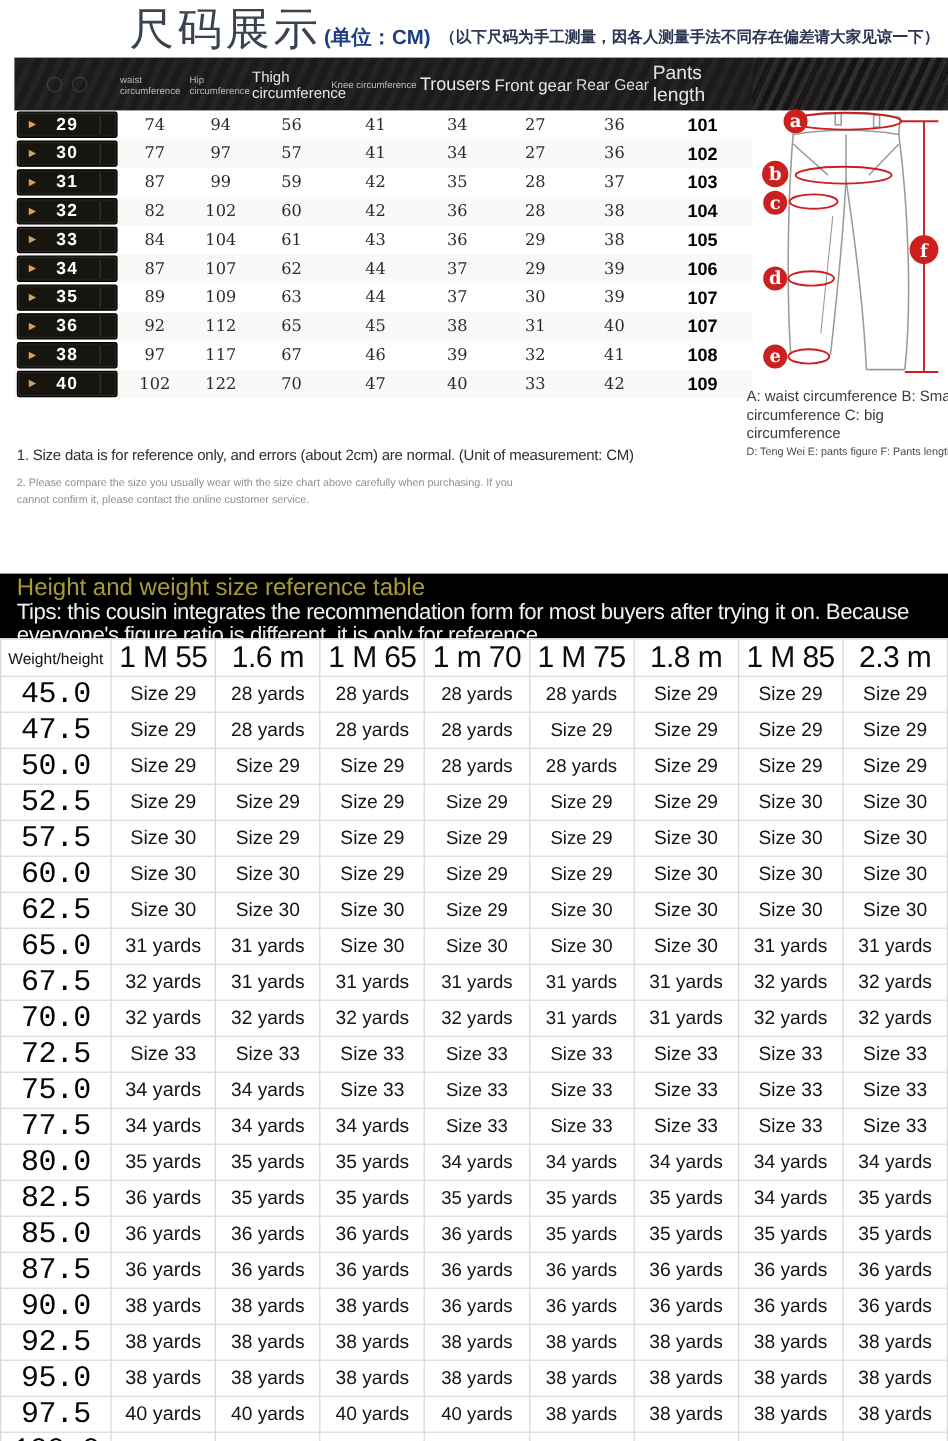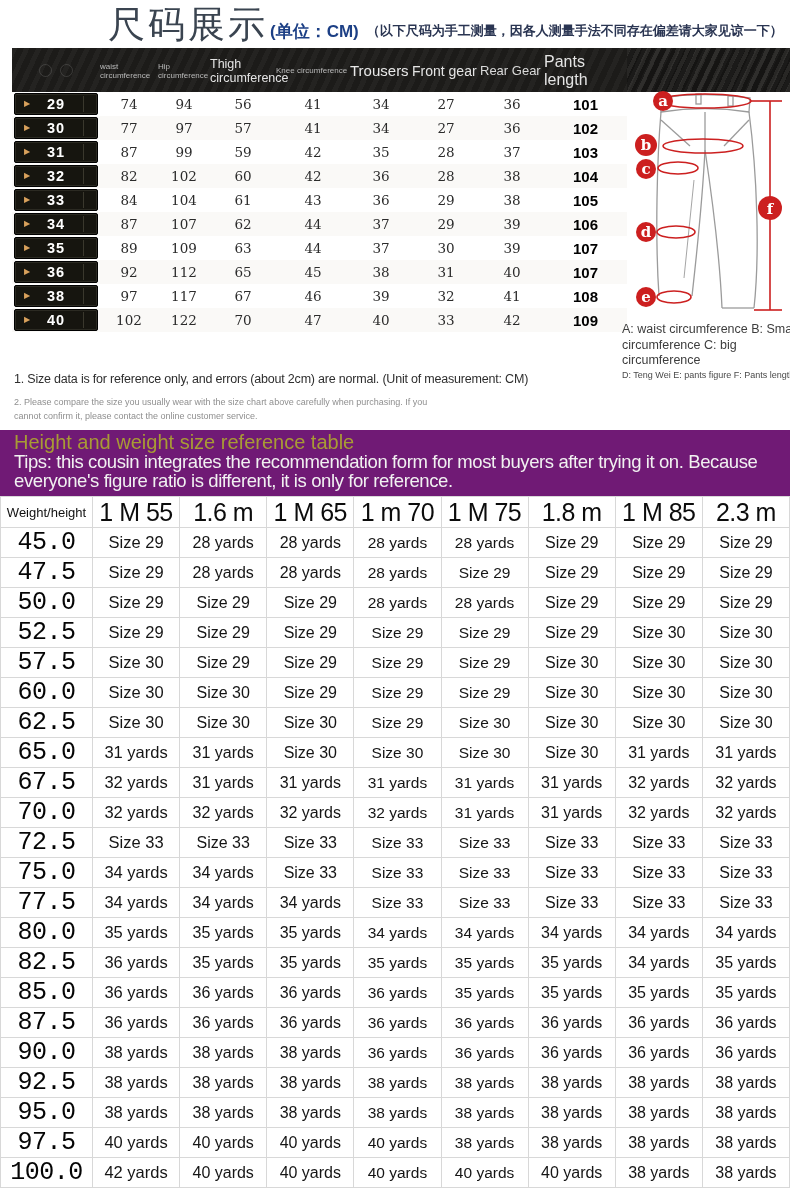--- a/index.html
+++ b/index.html
@@ -57,21 +57,21 @@
   
   .diagram{position:absolute;left:596px;top:-4px;width:194px;height:276px;}
   .dcap{padding-left:14px;margin-top:-4px;color:#3d3d3d;}
   .dcap .l1{font-size:12.5px;line-height:1.25;}
   .dcap .l2{font-size:9px;color:#4a4a4a;margin-top:1px;}
   
   .notes{margin-left:14px;height:58px;padding-top:6px;}
   .note1{font-size:12.5px;color:#2e2e2e;letter-spacing:-0.2px;}
   .note2{font-size:9px;color:#8f8f8f;margin-top:10px;width:440px;line-height:1.5;}
   
-  .banner{background:#701a75;height:52px;padding:2px 0 12px 14px;overflow:hidden;}
+  .banner{background:#000000;height:52px;padding:2px 0 0 14px;overflow:hidden;margin-top:48px;}
   .banner-title{color:#a89b35;font-size:20px;line-height:1.0;width:480px;letter-spacing:0;}
   .banner-tips{color:#f1f1f1;font-size:18.5px;line-height:1.05;letter-spacing:-0.4px;width:780px;}
   
   table.ref{border-collapse:collapse;table-layout:fixed;width:790px;background:#fff;}
   table.ref col.w{width:92px;}
   table.ref th,table.ref td{border:1px solid #d8d8d8;padding:0;text-align:center;vertical-align:middle;}
   table.ref th{height:30px;font-weight:400;}
   .corner{font-size:13px;font-weight:700;color:#111;}
   .hgt{font-size:25px;color:#0c0c0c;letter-spacing:-0.5px;}
   td.wcell{font-size:25px;color:#050505;height:28px;letter-spacing:-0.5px;font-family:Liberation Mono, monospace;}

